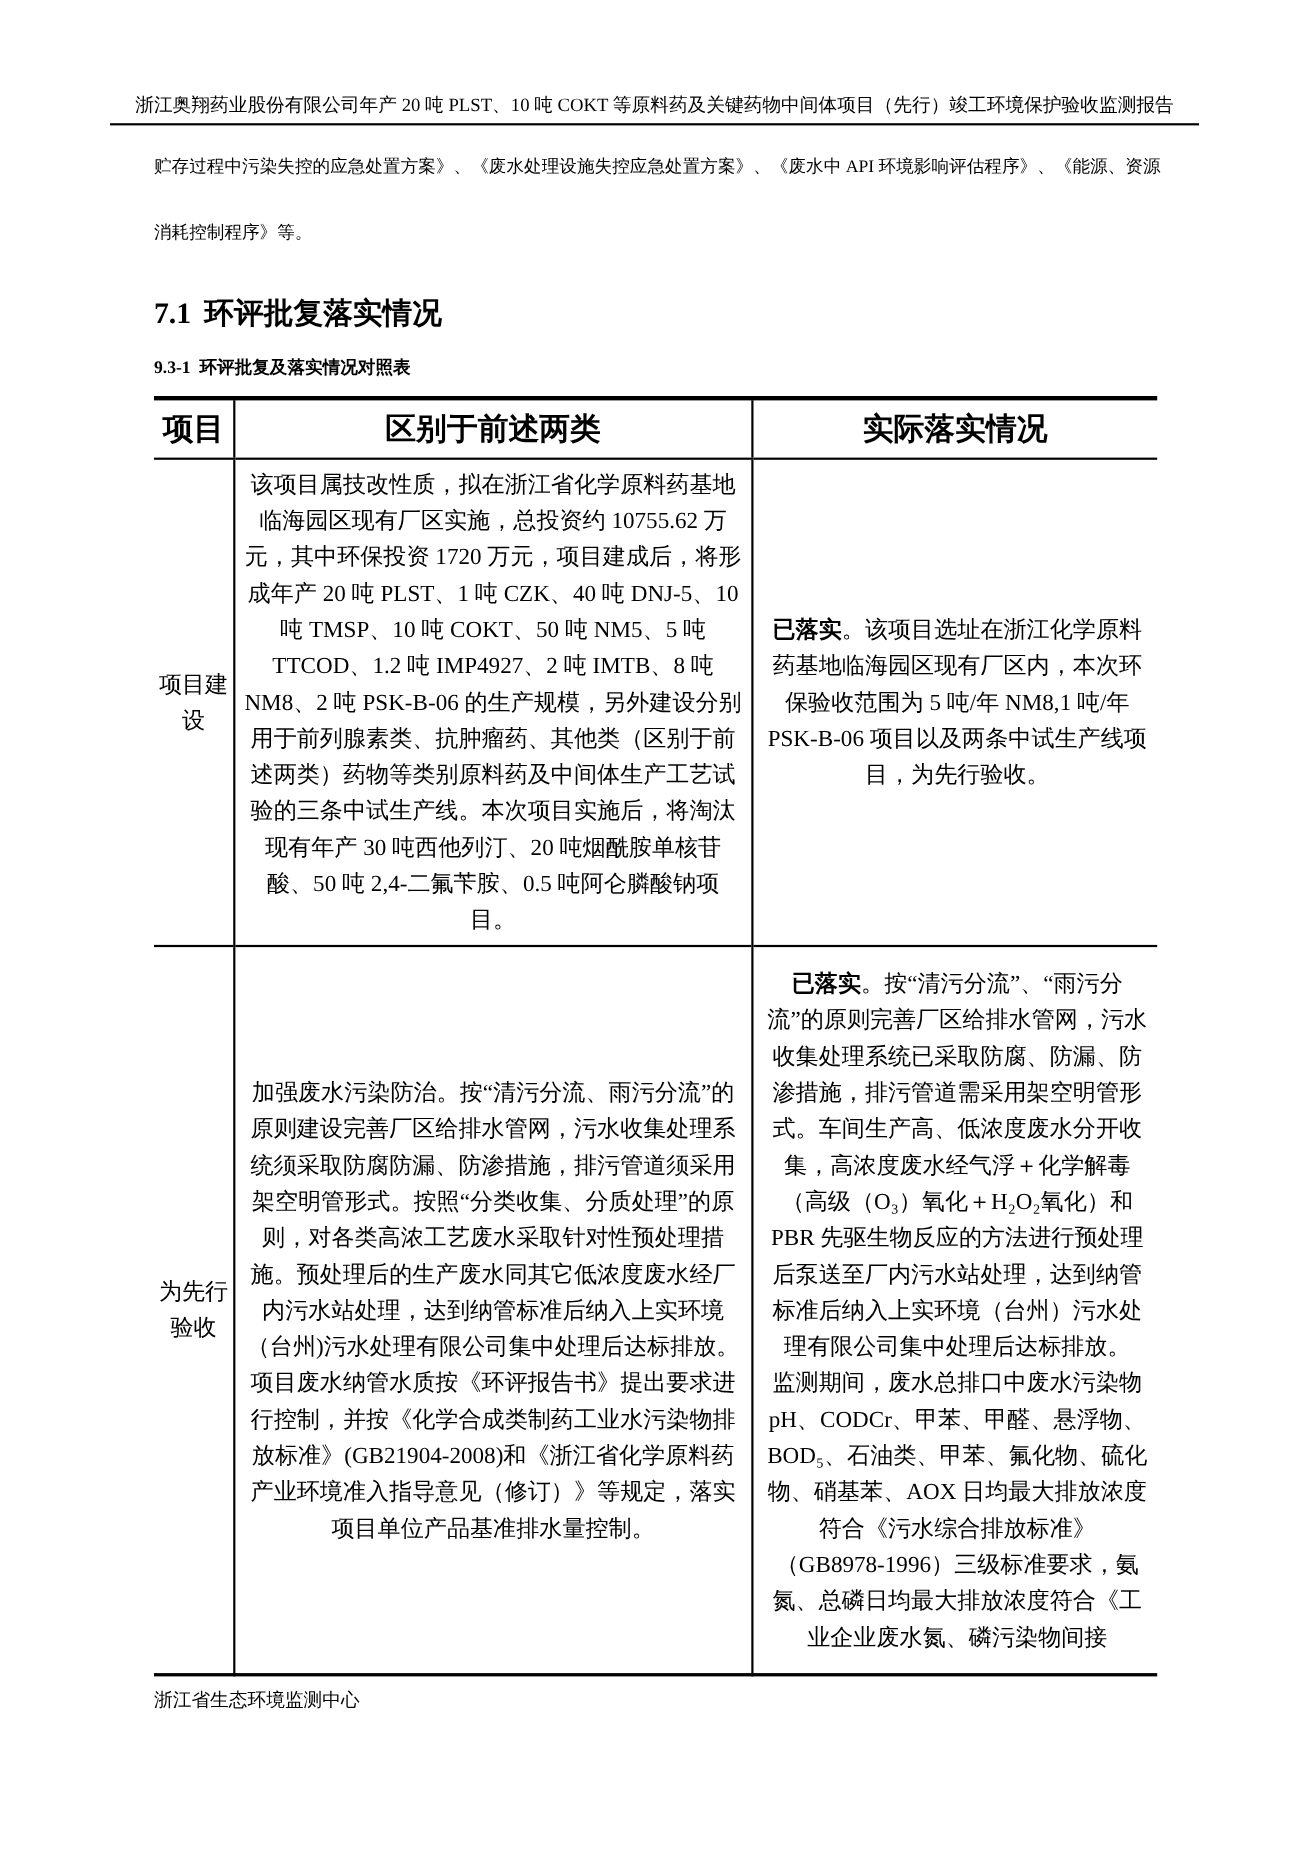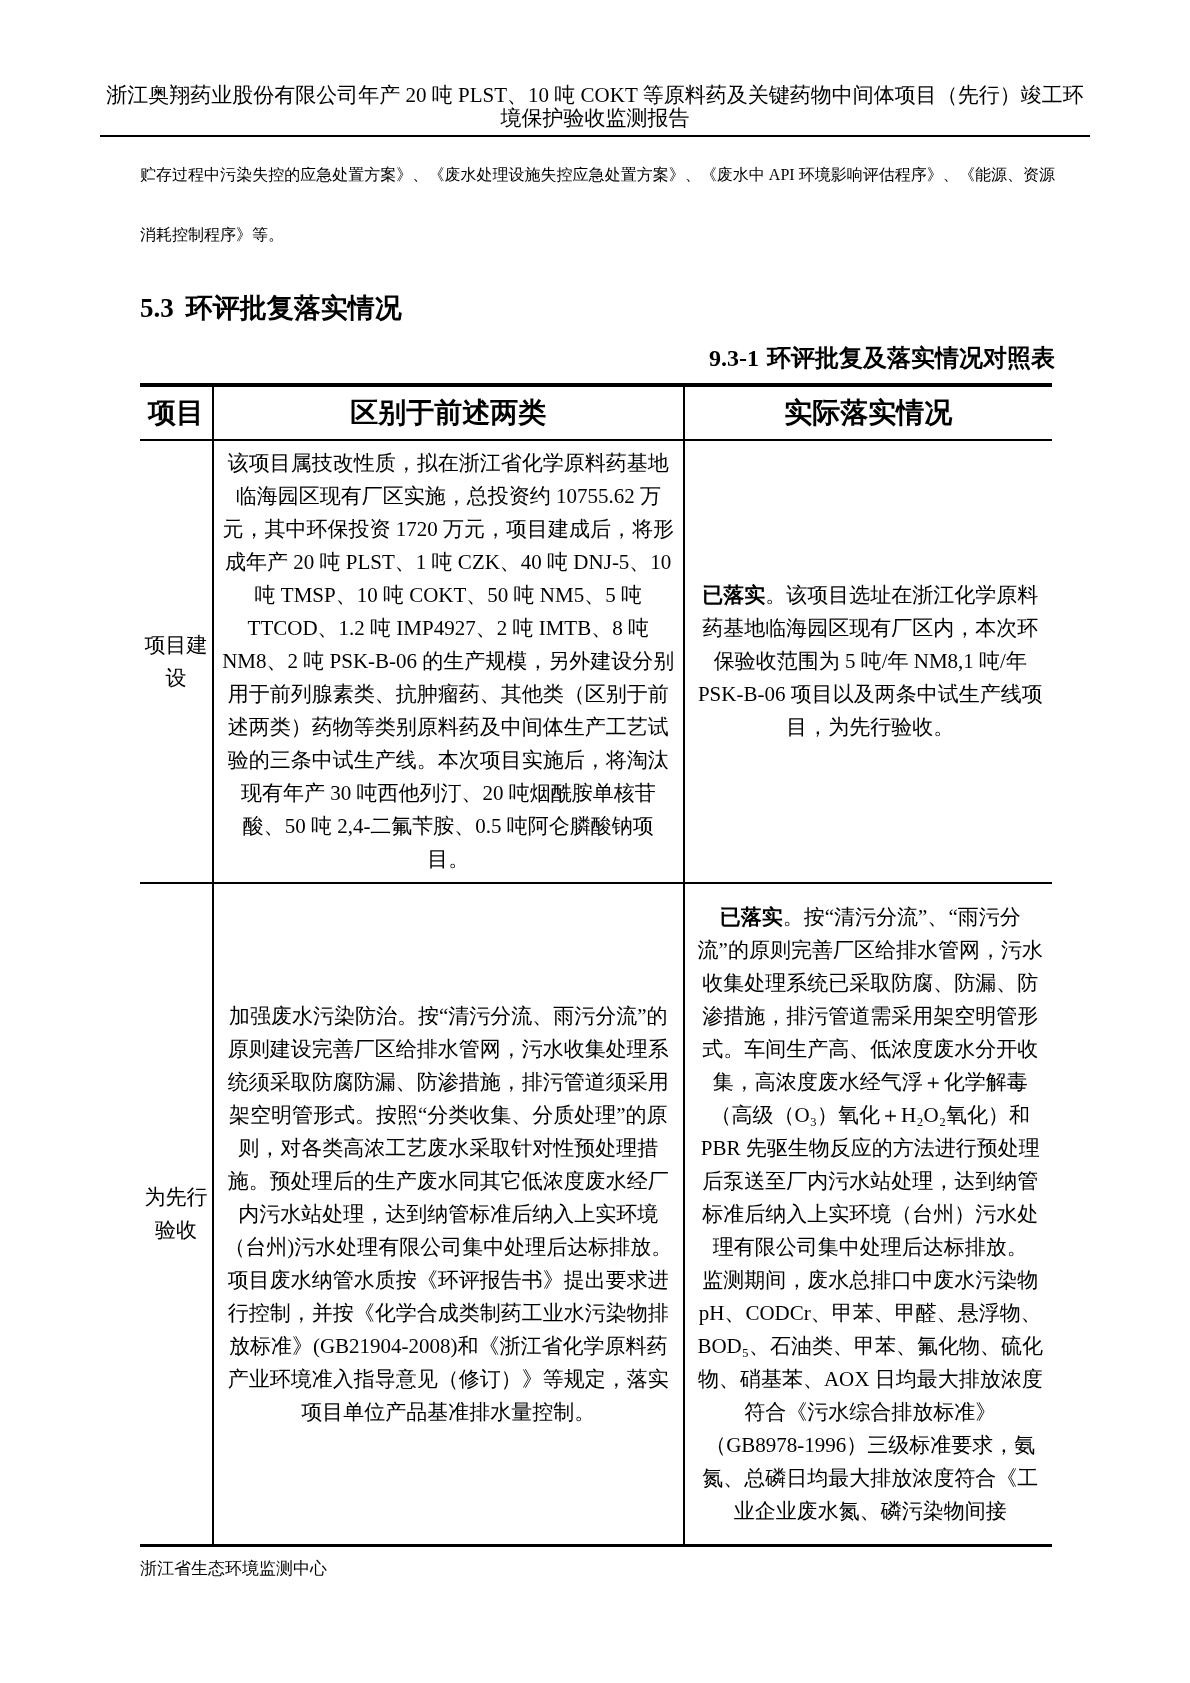--- a/index.html
+++ b/index.html
@@ -13,21 +13,21 @@
     width:1190px;
     min-height:1683px;
     box-sizing:border-box;
     background:#fff;
   }
   
   .doc-header {
     margin:0 100px;
     padding-top:84px;
     text-align:center;
-    font-size:21px;
+    font-size:17px;
     line-height:23px;
     border-bottom:2px solid #000;
     padding-bottom:5px;
   }
   
   .intro {
     margin:8px 135px 0 140px;
     font-size:16px;
     line-height:60px;
     text-align:justify;
@@ -37,22 +37,22 @@
   .section-heading {
     margin:26px 135px 0 140px;
     font-size:27px;
     font-weight:bold;
     line-height:34px;
   }
   .section-heading .sec-title { margin-left:12px; }
   
   .table-caption {
     margin:20px 135px 0 140px;
-    text-align:right;
-    font-size:24px;
+    text-align:left;
+    font-size:16px;
     font-weight:bold;
     line-height:26px;
   }
   .table-caption .cap-title { margin-left:8px; }
   
   .cmp-table-wrap { margin:12px 138px 0 140px; }
   table.cmp {
     width:100%;
     border-collapse:collapse;
     table-layout:fixed;
@@ -107,21 +107,21 @@
 </head>
 <body>
 
 <div class="page">
 
   <div class="doc-header">浙江奥翔药业股份有限公司年产 20 吨 PLST、10 吨 COKT 等原料药及关键药物中间体项目（先行）竣工环境保护验收监测报告</div>
 
   <div class="intro">贮存过程中污染失控的应急处置方案》、《废水处理设施失控应急处置方案》、《废水中 API 环境影响评估程序》、《能源、资源消耗控制程序》等。</div>
 
   <div class="section-heading">
-    <span class="sec-num">5.3</span><span class="sec-title">环评批复落实情况</span>
+    <span class="sec-num">7.1</span><span class="sec-title">环评批复落实情况</span>
   </div>
 
   <div class="table-caption">
     <span class="cap-num">9.3-1</span><span class="cap-title">环评批复及落实情况对照表</span>
   </div>
 
   <div class="cmp-table-wrap">
     <table class="cmp">
       <colgroup>
         <col style="width:8%">

